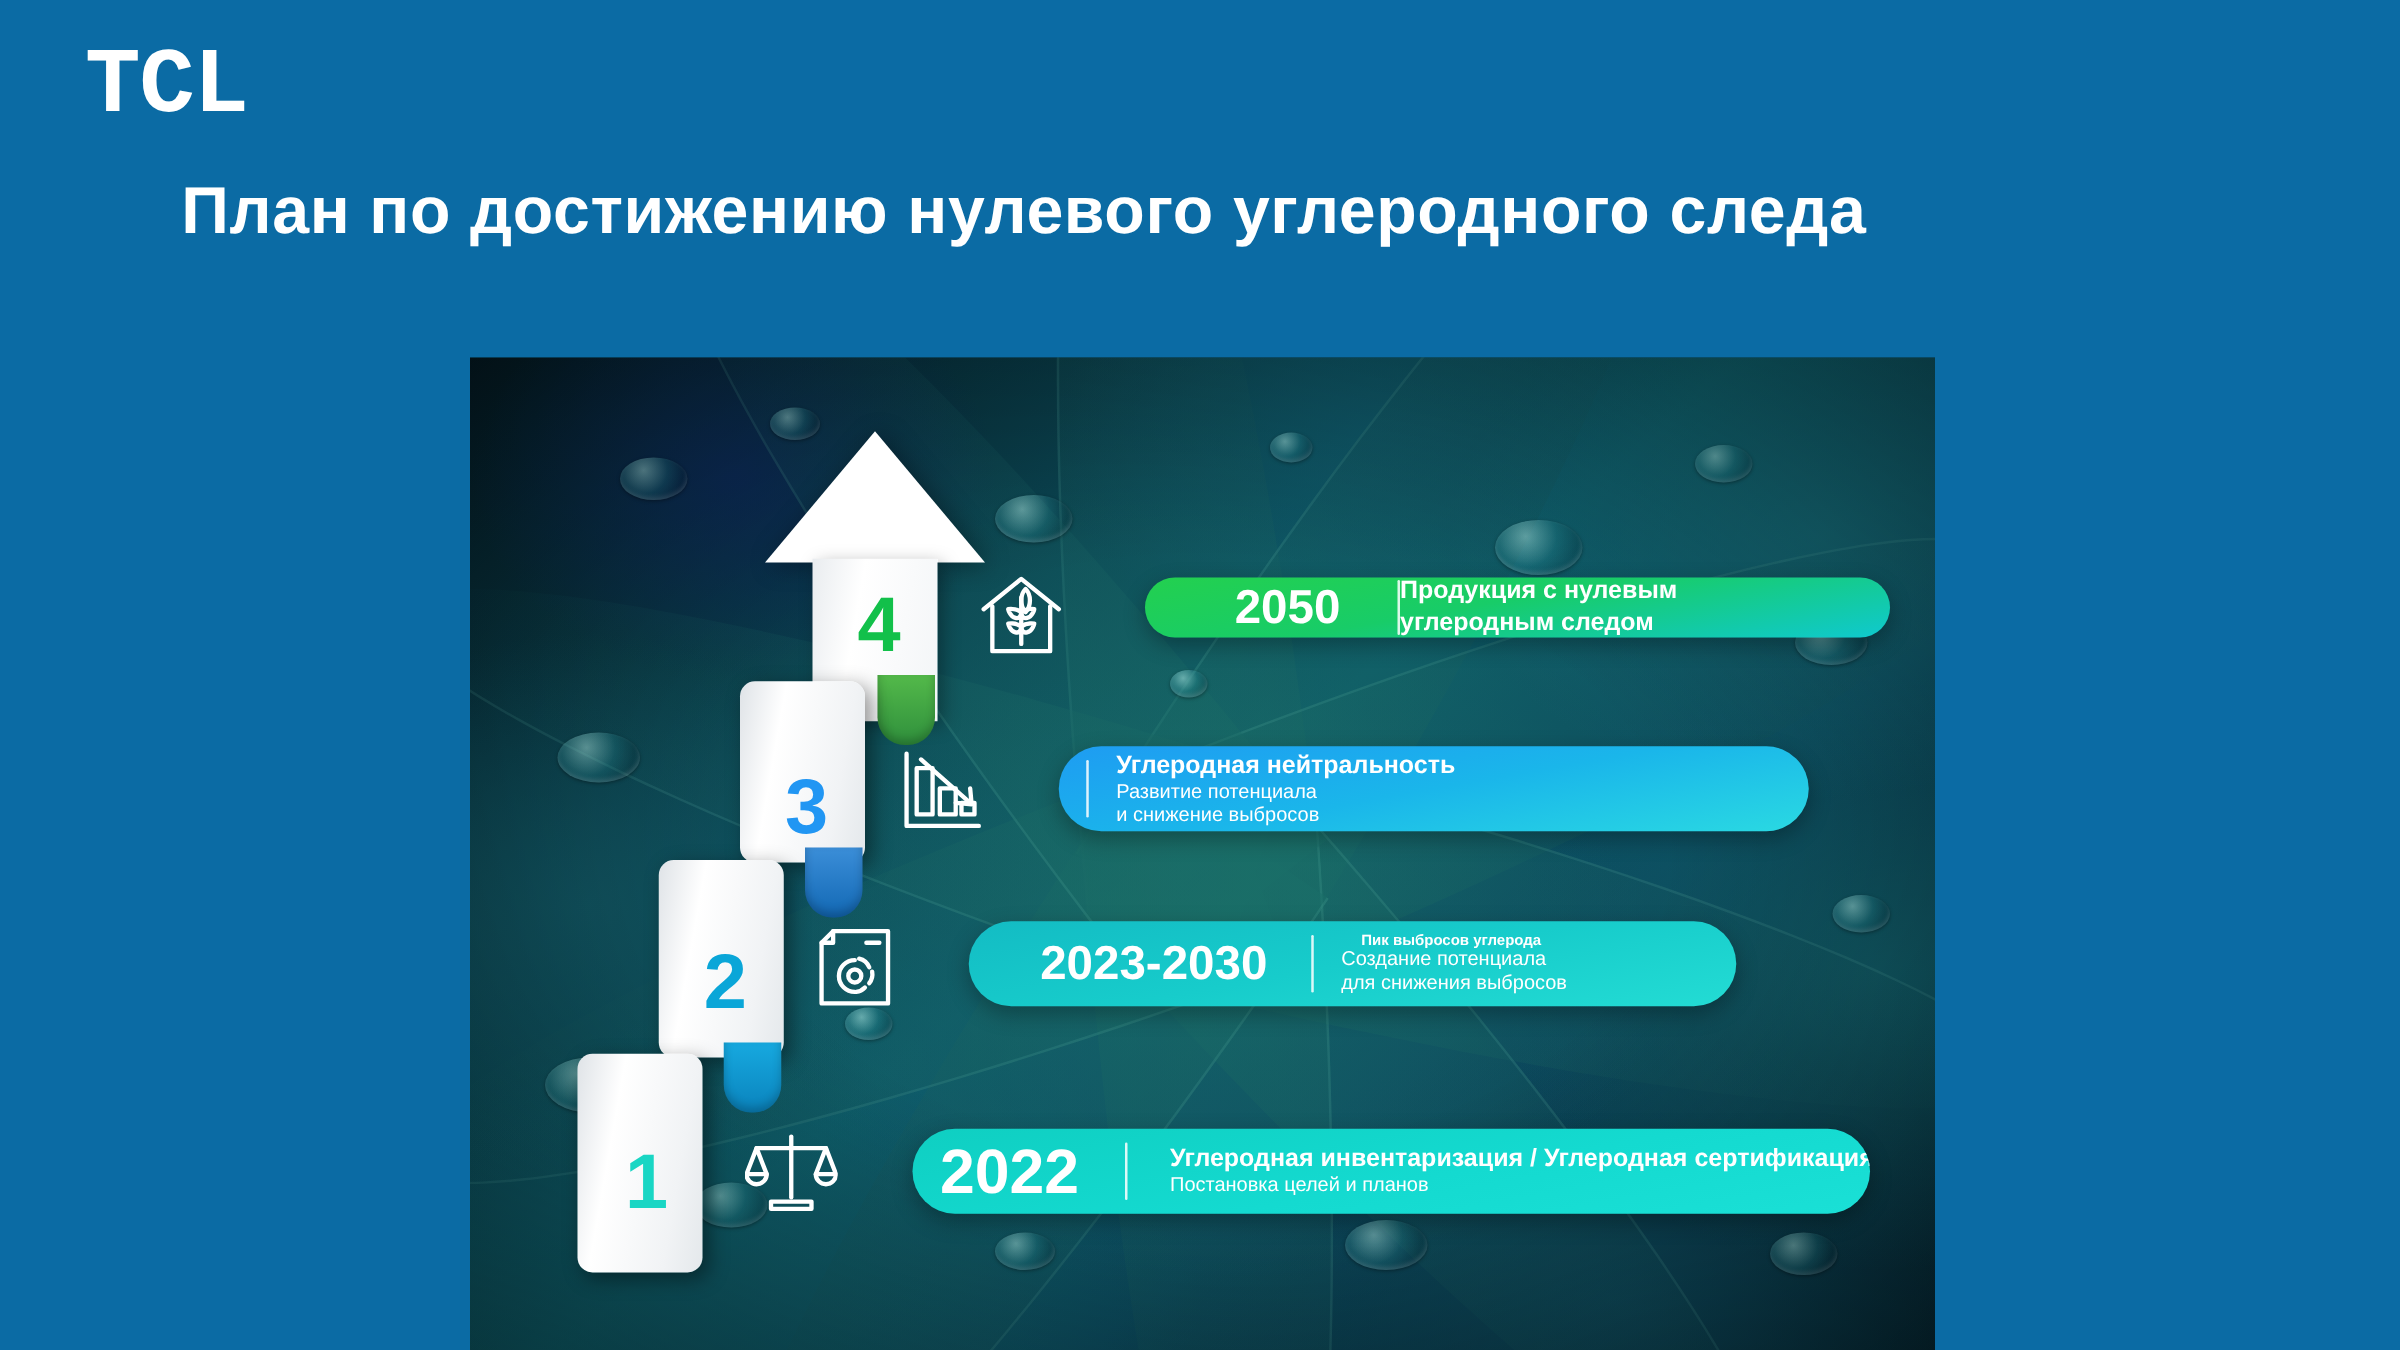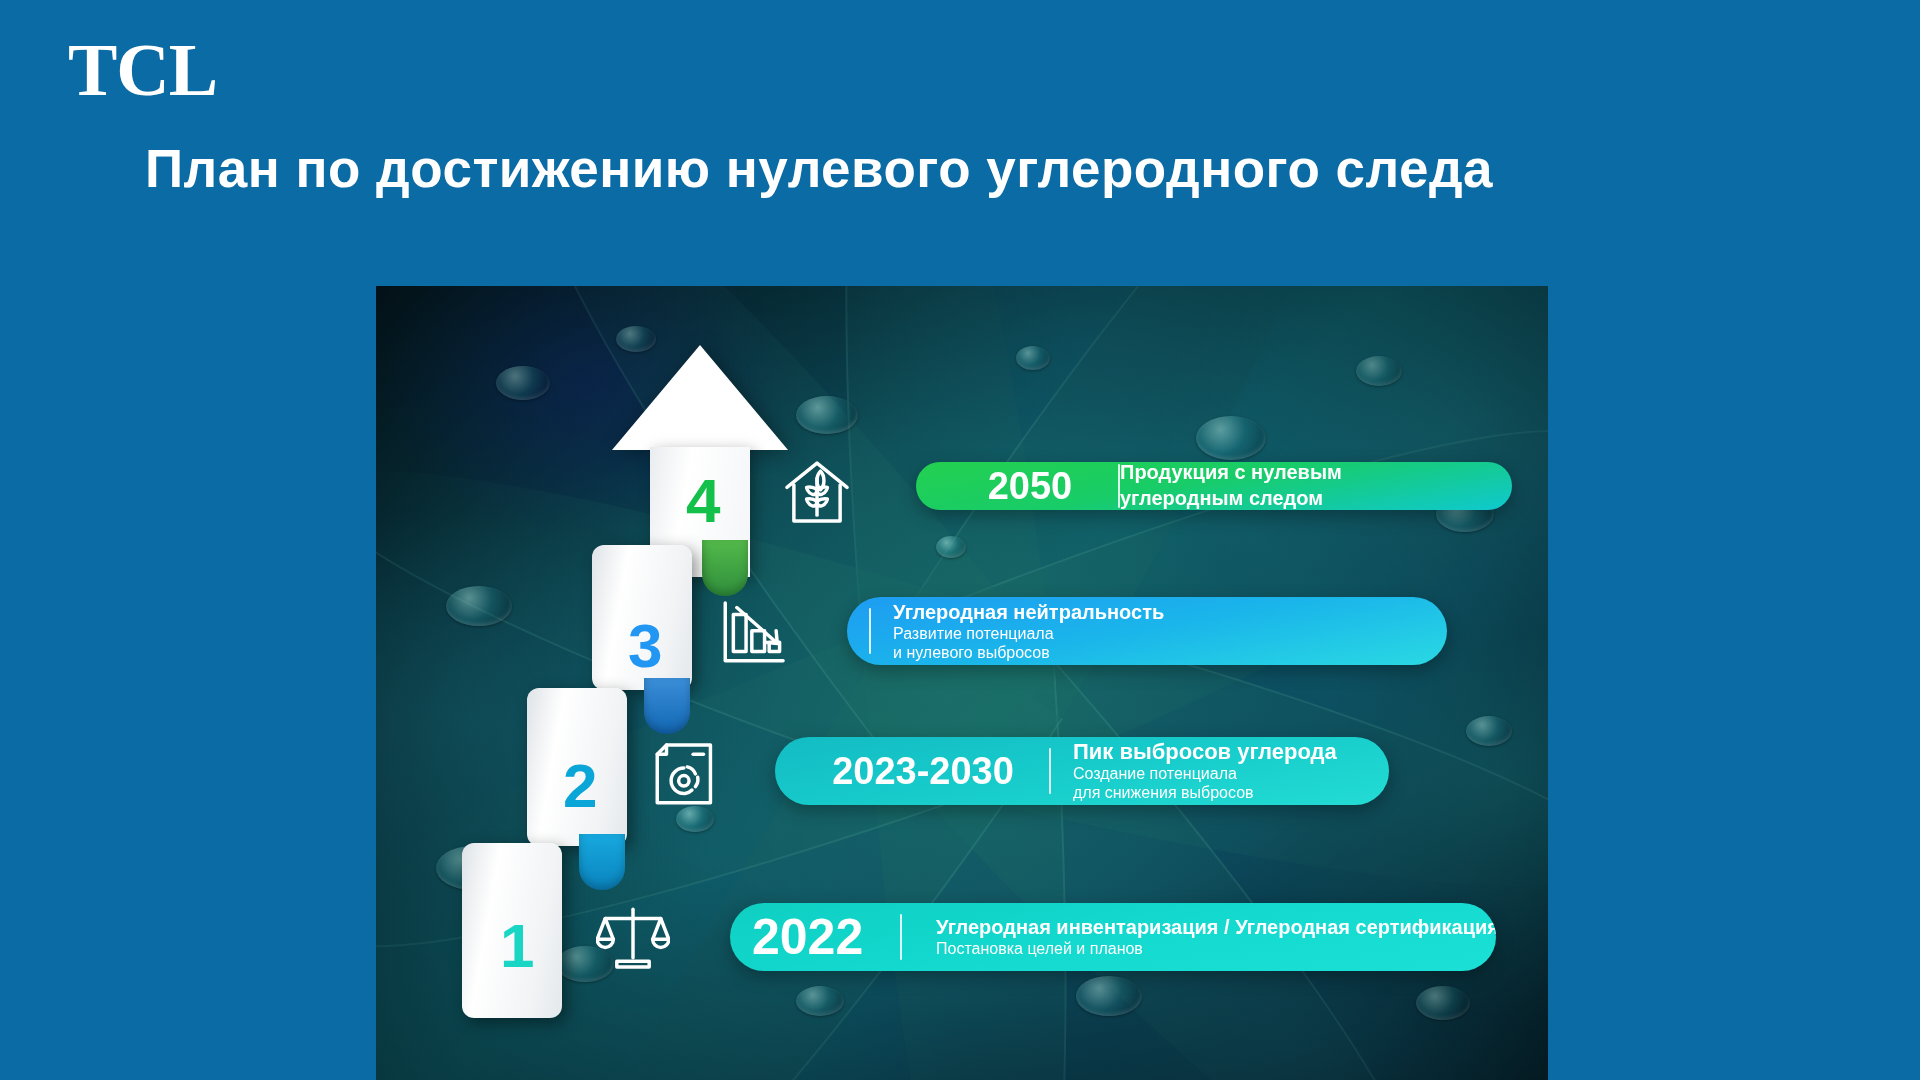--- a/index.html
+++ b/index.html
@@ -26,21 +26,21 @@
   
   .logo {
     position: absolute;
     left: 68px;
     top: 33px;
     font-size: 74px;
     line-height: 1;
     font-weight: 800;
     letter-spacing: -1px;
     color: #ffffff;
-    font-family: Liberation Serif, serif;
+    font-family: Liberation Mono, monospace;
   }
 
   
   .slide-title {
     position: absolute;
     left: 145px;
     top: 140px;
     font-size: 53px;
     line-height: 1.1;
     font-weight: 700;
@@ -303,30 +303,30 @@
       <div class="pill-head" style="font-size:20px; line-height:1.28;">углеродным следом</div>
     </div>
   </div>
 
   <div class="pill" style="left:847px; top:597px; width:556px; height:68px;
               background:linear-gradient(170deg,#1e9cf2 0%,#1ab6ea 50%,#2ad9e2 100%); padding:0 22px;">
     <div class="pill-sep" style="height:46px;"></div>
     <div class="pill-text" style="padding-left:22px;">
       <div class="pill-head" style="font-size:20px; line-height:1.2;">Углеродная нейтральность</div>
       <div class="pill-sub" style="font-size:16px; line-height:1.18; margin-top:1px;">Развитие потенциала
-и нулевого выбросов</div>
+и снижение выбросов</div>
     </div>
   </div>
 
   <div class="pill" style="left:775px; top:737px; width:570px; height:68px;
               background:linear-gradient(170deg,#13bcc4 0%,#17cccb 50%,#23dcd4 100%); padding:0 22px;">
     <div class="pill-year" style="font-size:38px; width:252px; text-align:center;">2023-2030</div>
     <div class="pill-sep" style="height:46px;"></div>
     <div class="pill-text" style="padding-left:22px;">
-      <div class="pill-head" style="font-size:22px; line-height:1.2;">Пик выбросов углерода</div>
+      <div class="pill-head" style="font-size:12px; line-height:1.2;margin-left:16px;">Пик выбросов углерода</div>
       <div class="pill-sub" style="font-size:16px; line-height:1.18; margin-top:0;">Создание потенциала
 для снижения выбросов</div>
     </div>
   </div>
 
   <div class="pill" style="left:730px; top:903px; width:722px; height:68px;
               background:linear-gradient(170deg,#0fcfc2 0%,#14dad0 55%,#1ae0d6 100%); padding:0 22px;">
     <div class="pill-year" style="font-size:50px; width:148px; text-align:left;">2022</div>
     <div class="pill-sep" style="height:46px;"></div>
     <div class="pill-text" style="padding-left:34px;">

